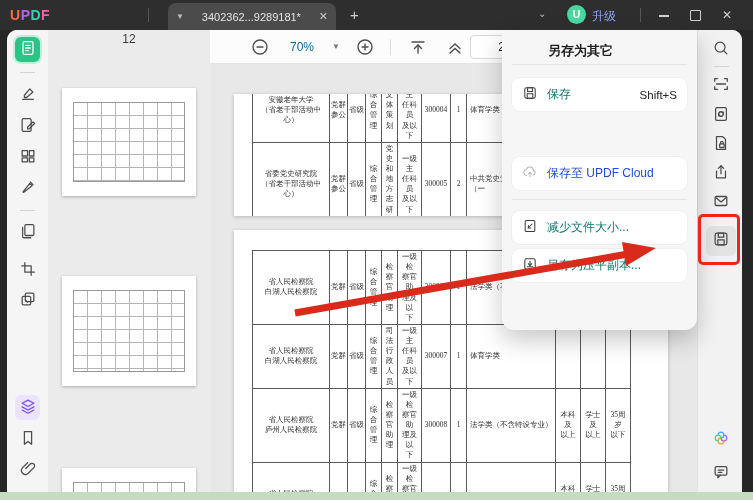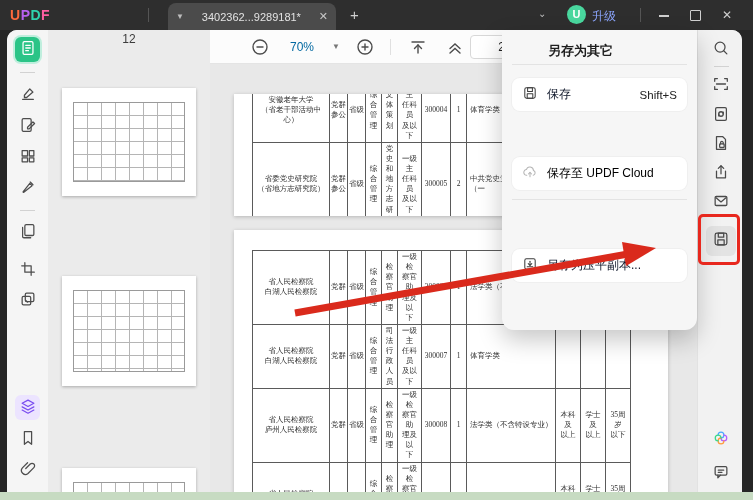--- a/index.html
+++ b/index.html
@@ -78,23 +78,23 @@
   .rr-ic { position:absolute; left:11px; width:24px; height:24px; display:flex; align-items:center; justify-content:center; border-radius:6px; }
   .rr-ic svg { width:18px; height:18px; fill:none; stroke:#4b4b4b; stroke-width:1.4; stroke-linecap:round; stroke-linejoin:round; }
   .rr-ic.boxed { background:#e3e3e3; width:30px; height:30px; left:8px; }
 
   
   .save-menu { position:absolute; left:502px; top:30px; width:195px; height:300px; background:#f6f6f6; border-radius:0 0 12px 12px; box-shadow:0 10px 24px rgba(0,0,0,.22); z-index:30; }
   .menu-title { position:absolute; left:18px; top:12px; font-size:13px; font-weight:bold; color:#1f1f1f;margin-left:28px; }
   .menu-divider { position:absolute; left:10px; width:175px; height:1px; background:#e3e3e3; }
   .menu-item { position:absolute; left:10px; width:175px; height:33px; background:#fff; border-radius:8px; display:flex; align-items:center; padding:0 10px; gap:9px; box-shadow:0 0 0 1px #efefef; }
   .menu-item svg { width:16px; height:16px; fill:none; stroke:#3d3d3d; stroke-width:1.3; stroke-linecap:round; stroke-linejoin:round; flex:none; }
-  .mi-label { flex:1; font-size:12px; color:#0f172a; white-space:nowrap; }
+  .mi-label { flex:1; font-size:12px; color:#0f766e; white-space:nowrap; }
   .mi-short { font-size:11.5px; color:#222; }
-  .menu-item.disabled .mi-label { color:#000000; }
+  .menu-item.disabled .mi-label { color:#1d4ed8; }
   .menu-item.disabled svg { stroke:#b5b5b5; }
 
   
   .arrow-svg { position:absolute; left:0; top:0; width:753px; height:500px; z-index:40; pointer-events:none; }
   .save-highlight { position:absolute; left:698px; top:214px; width:42px; height:51px; border:3px solid #e8281e; border-radius:5px; z-index:41; }
   .bottom-strip { position:absolute; left:0; top:492px; width:753px; height:8px; background:#c7dbc2; z-index:45; }
 </style>
 </head>
 <body>
 
@@ -277,21 +277,21 @@
 及以下</td>
                   <td>300004</td>
                   <td>1</td>
                   <td>体育学类</td>
                   <td></td>
                   <td></td>
                   <td></td>
                 </tr>
                 <tr>
                   <td>省委党史研究院
-（省地方志研究院）</td>
+（省老干部活动中心）</td>
                   <td>党群
 参公</td>
                   <td>省级</td>
                   <td>综合
 管理</td>
                   <td>党史
 和地
 方志
 研究</td>
                   <td>一级主
@@ -505,20 +505,28 @@
       <span><svg viewBox="0 0 20 20">
             <path d="M6 14a3.5 3.5 0 01-.5-7 4.5 4.5 0 018.8 1.2A3 3 0 0114 14"></path>
             <path d="M10 16v-5"></path>
             <path d="M8 12.5l2-2 2 2"></path>
           </svg></span>
       <span class="mi-label">保存至 UPDF Cloud</span>
     </div>
 
     <div class="menu-divider" style="top:169px"></div>
 
+    <div class="menu-item" style="top:181px">
+      <span><svg viewBox="0 0 20 20">
+            <rect x="4" y="3" width="12" height="14" rx="1.5"></rect>
+            <path d="M12.5 7.5l-5 5"></path>
+            <path d="M8 9.5v3h3"></path>
+          </svg></span>
+      <span class="mi-label">减少文件大小...</span>
+    </div>
 
     <div class="menu-item" style="top:219px">
       <span><svg viewBox="0 0 20 20">
             <rect x="3.5" y="3.5" width="13" height="13" rx="2"></rect>
             <path d="M10 6.5v5"></path>
             <path d="M7.8 9.5l2.2 2.2 2.2-2.2"></path>
             <path d="M6.5 13.5h7"></path>
           </svg></span>
       <span class="mi-label">另存为压平副本...</span>
     </div>

